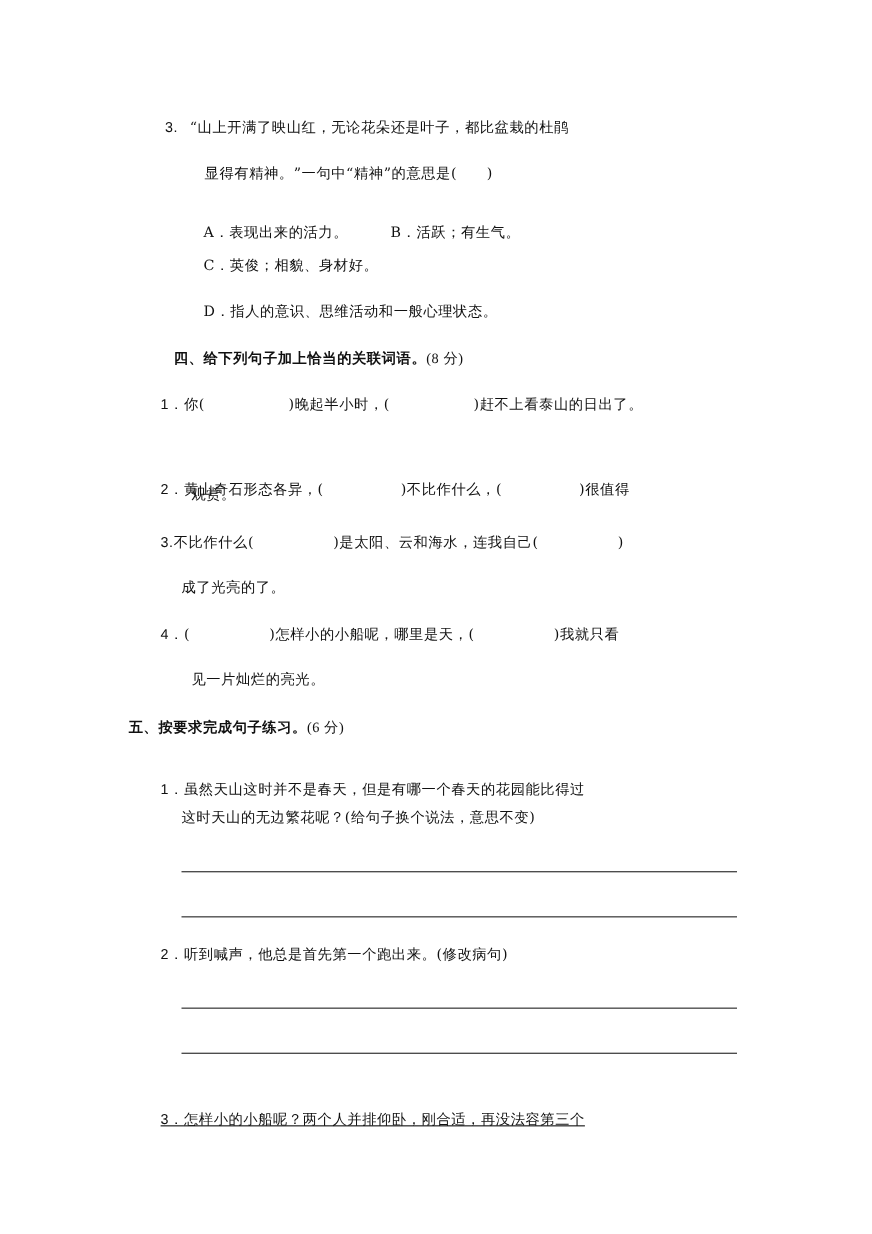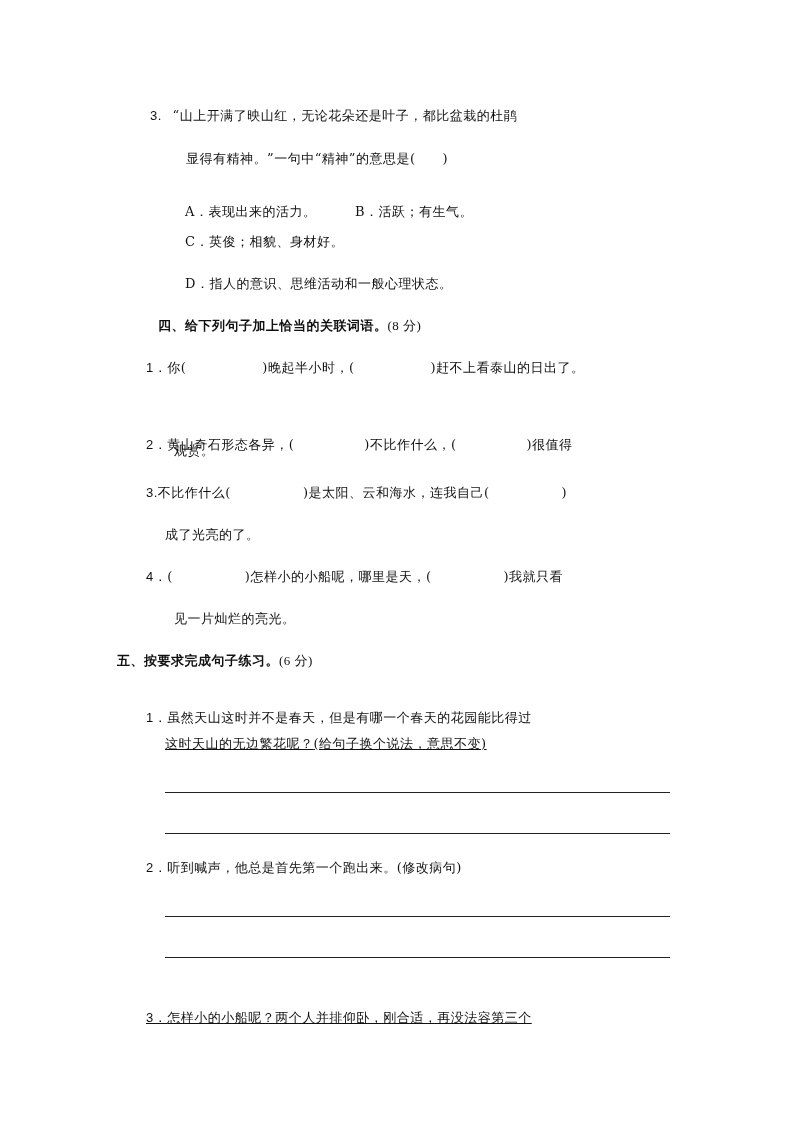--- a/index.html
+++ b/index.html
@@ -78,21 +78,21 @@
   <span>见一片灿烂的亮光。</span>
 </div>
 
 <div class="line heading" style="left:117px; top:651px;">
   <span>五、按要求完成句子练习。</span><span class="pts">(6 分)</span>
 </div>
 
 <div class="line" style="left:146px; top:692px;margin-top:16px;">
   <span class="num">1．</span><span>虽然天山这时并不是春天，但是有哪一个春天的花园能比得过</span>
 </div>
-<div class="line" style="left:165px; top:734px;text-decoration:underline;">
+<div class="line" style="left:165px; top:734px;">
   <span>这时天山的无边繁花呢？</span><span class="note">(给句子换个说法，意思不变)</span>
 </div>
 <div class="answer-line" style="top:792px;"></div>
 <div class="answer-line" style="top:833px;"></div>
 
 <div class="line" style="left:146px; top:858px;">
   <span class="num">2．</span><span>听到喊声，他总是首先第一个跑出来。</span><span class="note">(修改病句)</span>
 </div>
 <div class="answer-line" style="top:916px;"></div>
 <div class="answer-line" style="top:957px;"></div>

